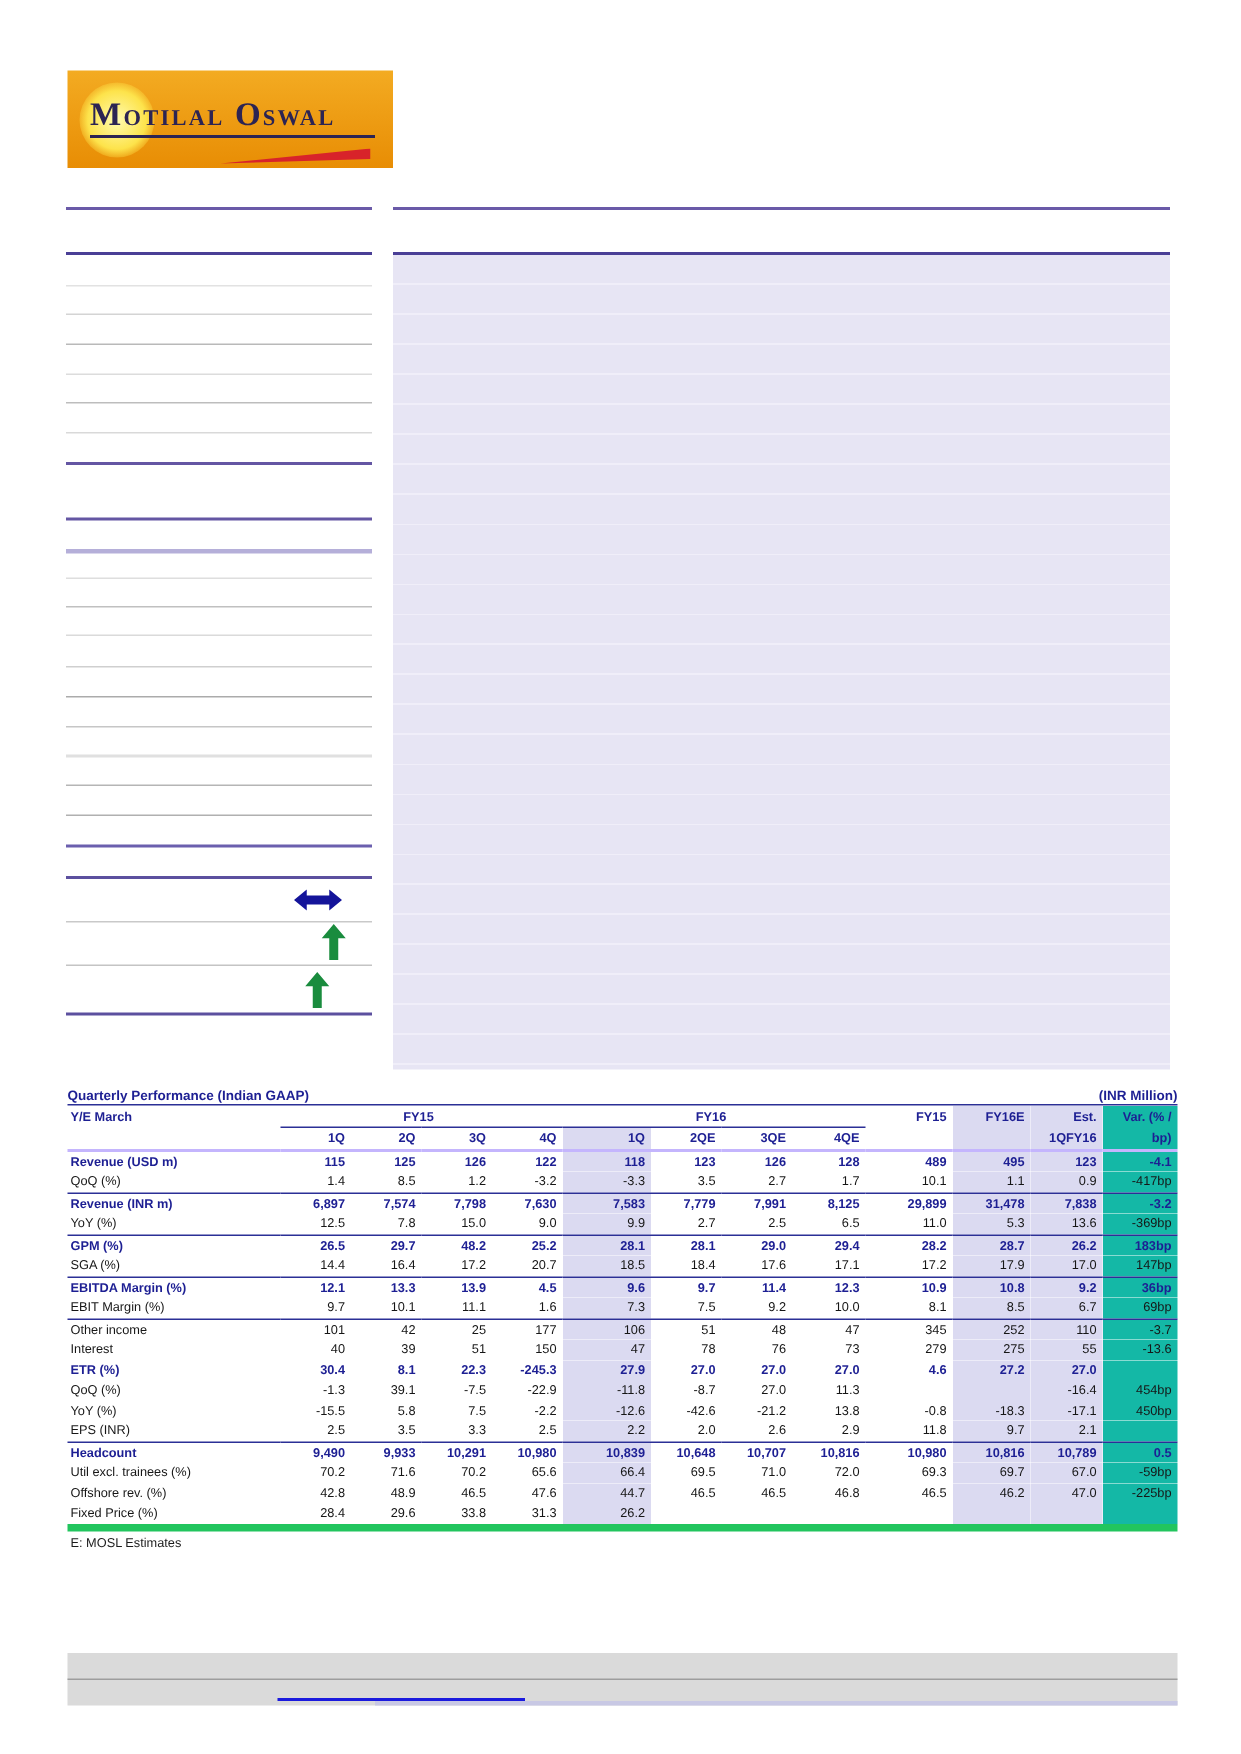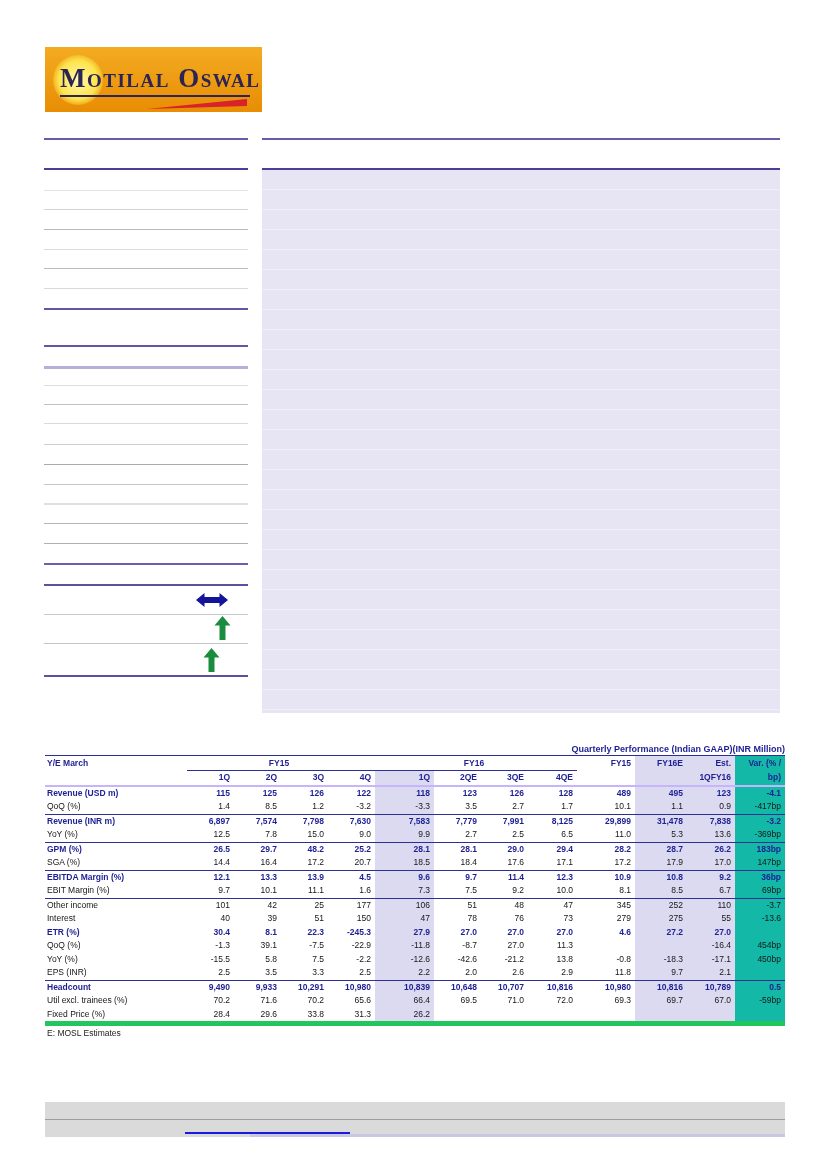--- a/index.html
+++ b/index.html
@@ -6,34 +6,34 @@
   .page{position:relative;width:827px;height:1169px;background:#ffffff;overflow:hidden;
         font-family:"Liberation Sans", sans-serif;}
 
   
   .logo{position:absolute;left:45px;top:47px;width:217px;height:65px;
         background:linear-gradient(#f3ab22,#e88d04);}
   .logo-sun{position:absolute;left:8px;top:8px;width:50px;height:50px;border-radius:50%;
         background:radial-gradient(circle,#fffbb0 0%,#fde34b 55%,rgba(244,184,27,0) 78%);}
   .logo-text{position:absolute;left:15px;top:16px;width:190px;
         font-family:"Liberation Serif", serif;font-variant:small-caps;font-weight:bold;
-        font-size:27px;letter-spacing:1.5px;color:#2c2453;white-space:nowrap;
+        font-size:22px;letter-spacing:1.5px;color:#2c2453;white-space:nowrap;
         border-bottom:2px solid #2c2453;padding-bottom:1px;}
   .logo-swoosh{position:absolute;left:102px;top:52px;}
 
   
   .rule{position:absolute;}
   .chart-box{position:absolute;left:262px;top:170px;width:518px;height:543px;
         background:repeating-linear-gradient(to bottom,#e7e5f4 0px,#e7e5f4 19px,#f0eef9 19px,#f0eef9 20px);}
   .icon{position:absolute;}
 
   
   .qp{position:absolute;left:45px;top:721px;width:740px;}
-  .qp-titlebar{display:flex;justify-content:flex-end;align-items:flex-end;
-        height:14px;border-bottom:1.5px solid #2b2f96;padding-bottom:1px;margin-top:19px;}
+  .qp-titlebar{display:flex;justify-content:space-between;align-items:flex-end;
+        height:14px;border-bottom:1.5px solid #2b2f96;padding-bottom:1px;}
   .qp-title,.qp-unit{font-size:9px;font-weight:bold;color:#1d1f93;}
   table.qpt{border-collapse:collapse;table-layout:fixed;width:740px;}
   table.qpt td{font-size:8.5px;height:13.5px;line-height:13.5px;padding:0 4px 0 0;
         text-align:right;white-space:nowrap;overflow:hidden;color:#161616;}
   table.qpt td.lbl{text-align:left;padding:0 0 0 2px;}
   tr.hrow td{font-weight:bold;color:#1d1f93;}
   tr.h1 td{height:14px;line-height:14px;}
   tr.h1 td.grp{text-align:center;border-bottom:1px solid #2b2f96;}
   tr.h2 td{border-bottom:2px solid #c4b5fd;}
   tr.emph td{font-weight:bold;color:#1d1f93;}
@@ -384,20 +384,35 @@
             <td class="lav">66.4</td>
             <td>69.5</td>
             <td>71.0</td>
             <td>72.0</td>
             <td>69.3</td>
             <td class="lav">69.7</td>
             <td class="lav">67.0</td>
             <td class="gry">-59bp</td>
           </tr>
           <tr class="">
+            <td class="lbl">Offshore rev. (%)</td>
+            <td>42.8</td>
+            <td>48.9</td>
+            <td>46.5</td>
+            <td>47.6</td>
+            <td class="lav">44.7</td>
+            <td>46.5</td>
+            <td>46.5</td>
+            <td>46.8</td>
+            <td>46.5</td>
+            <td class="lav">46.2</td>
+            <td class="lav">47.0</td>
+            <td class="gry">-225bp</td>
+          </tr>
+          <tr class="">
             <td class="lbl">Fixed Price (%)</td>
             <td>28.4</td>
             <td>29.6</td>
             <td>33.8</td>
             <td>31.3</td>
             <td class="lav">26.2</td>
             <td>&nbsp;</td>
             <td>&nbsp;</td>
             <td>&nbsp;</td>
             <td>&nbsp;</td>

